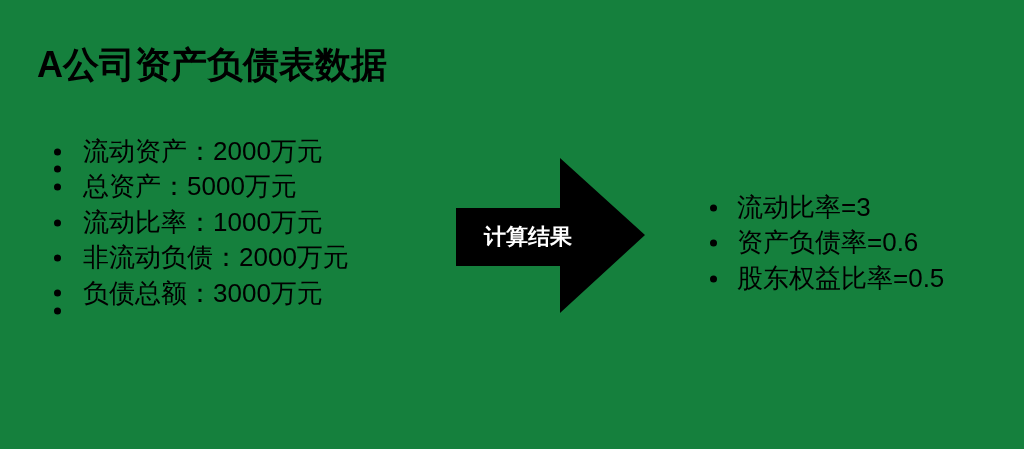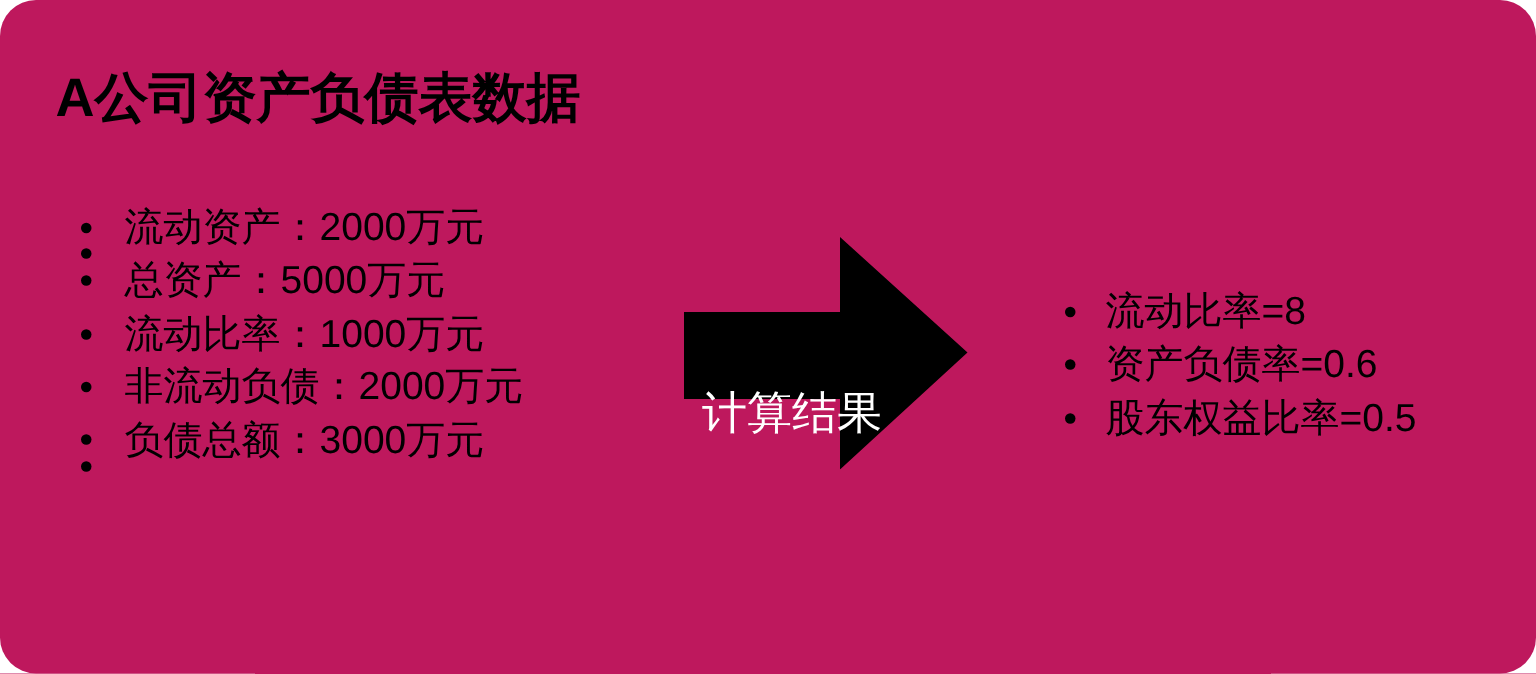--- a/index.html
+++ b/index.html
@@ -8,22 +8,21 @@
     background: #ffffff;
     font-family: "Liberation Sans", "DejaVu Sans", sans-serif;
     color: #000000;
     position: relative;
     overflow: hidden;
   }
   .stage {
     position: absolute;
     left: 0; top: 0;
     width: 1024px; height: 449px;
-    background: #be185d;
-    border-radius: 24px;
+    background: #15803d;
   }
   .page-title {
     position: absolute;
     left: 37px; top: 45px;
     font-size: 36px;
     font-weight: 700;
     line-height: 1.1;
     letter-spacing: 0px;
     color: #000000;
     white-space: nowrap;
@@ -64,25 +63,24 @@
     width: 190px; height: 155px;
   }
   .arrow-wrap svg { display: block; width: 100%; height: 100%; }
   .arrow-label {
     position: absolute;
     left: 460px; top: 208px;
     width: 136px; height: 58px;
     display: flex;
     align-items: center;
     justify-content: center;
-    font-size: 30px;
-    font-weight: 400;
+    font-size: 22px;
+    font-weight: 700;
     color: #ffffff;
     white-space: nowrap;
-    margin-top: 38px;
   }
 </style>
 </head>
 <body style="background: rgb(255, 255, 255); color: rgb(0, 0, 0);">
 
 <div class="stage">
 
   <h1 class="page-title">A公司资产负债表数据</h1>
 
   <ul class="plain-list balance-list">
@@ -117,21 +115,21 @@
   <div class="arrow-wrap">
     <svg viewBox="0 0 190 155" xmlns="http://www.w3.org/2000/svg">
       <polygon points="0,50 104,50 104,0 189,77 104,155 104,108 0,108" fill="#000000"></polygon>
     </svg>
   </div>
   <div class="arrow-label" style="color: rgb(255, 255, 255);">计算结果</div>
 
   <ul class="plain-list results-list">
     <li>
       <span class="bullet-dot"></span>
-      <span>流动比率=8</span>
+      <span>流动比率=3</span>
     </li>
     <li>
       <span class="bullet-dot"></span>
       <span>资产负债率=0.6</span>
     </li>
     <li>
       <span class="bullet-dot"></span>
       <span>股东权益比率=0.5</span>
     </li>
   </ul>

